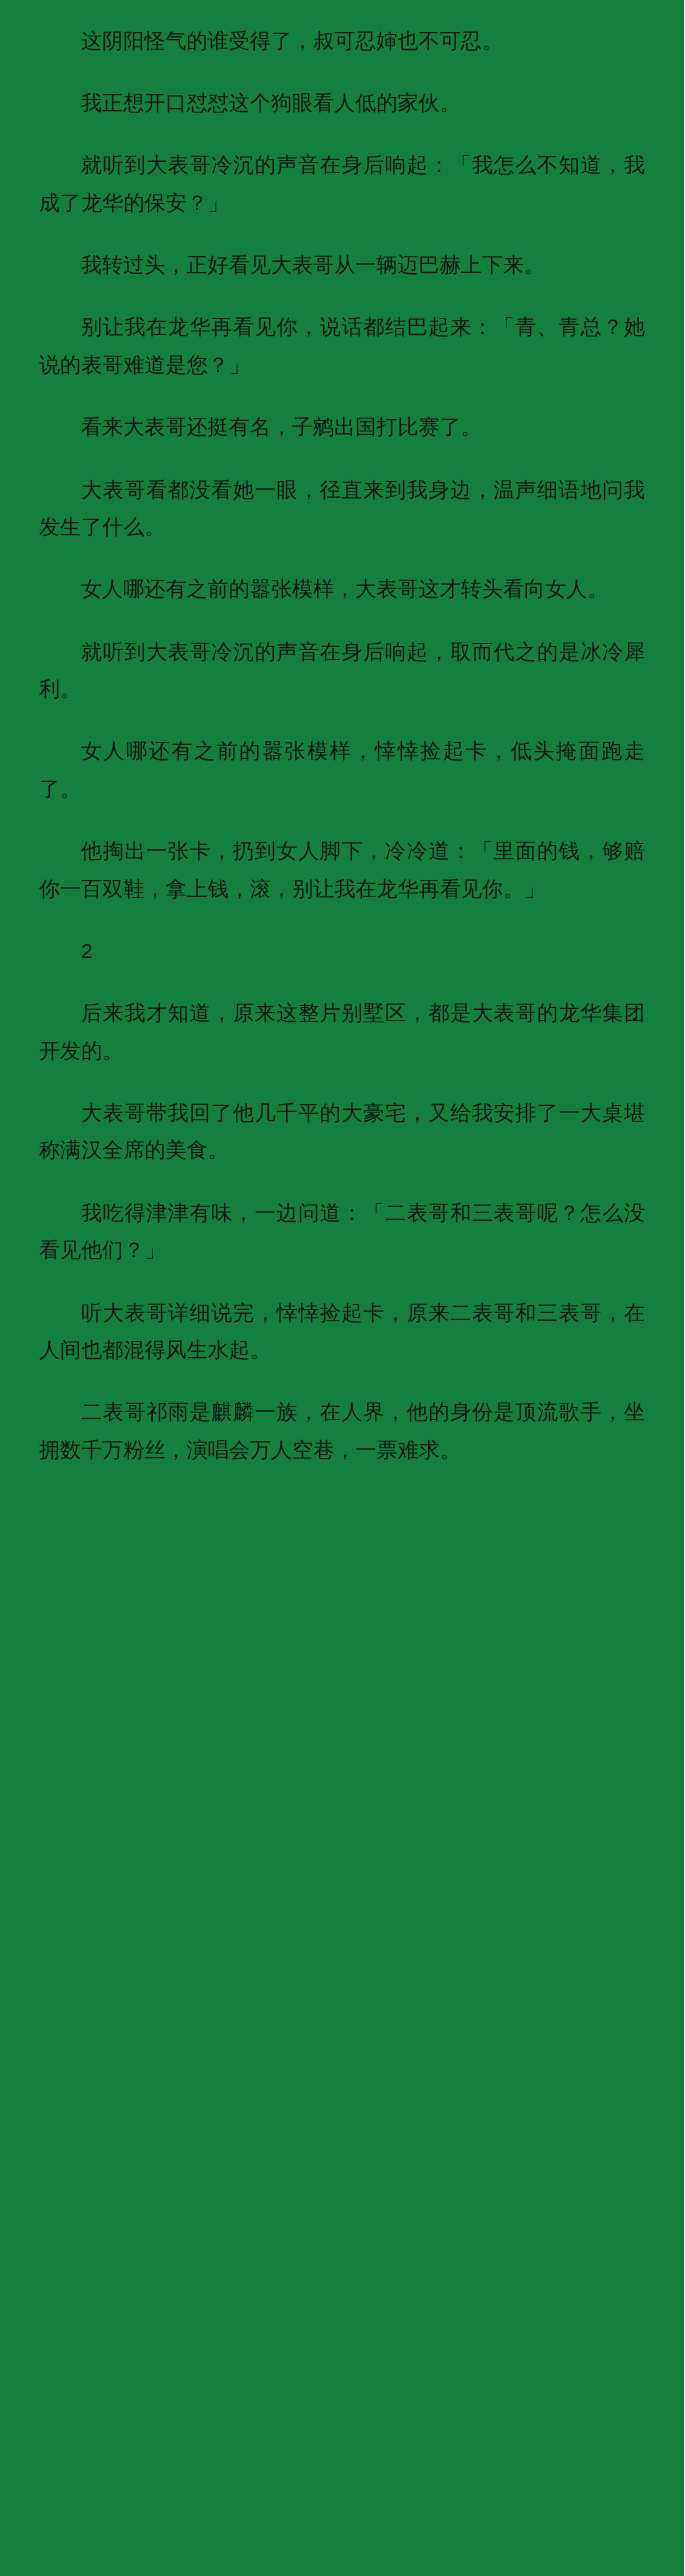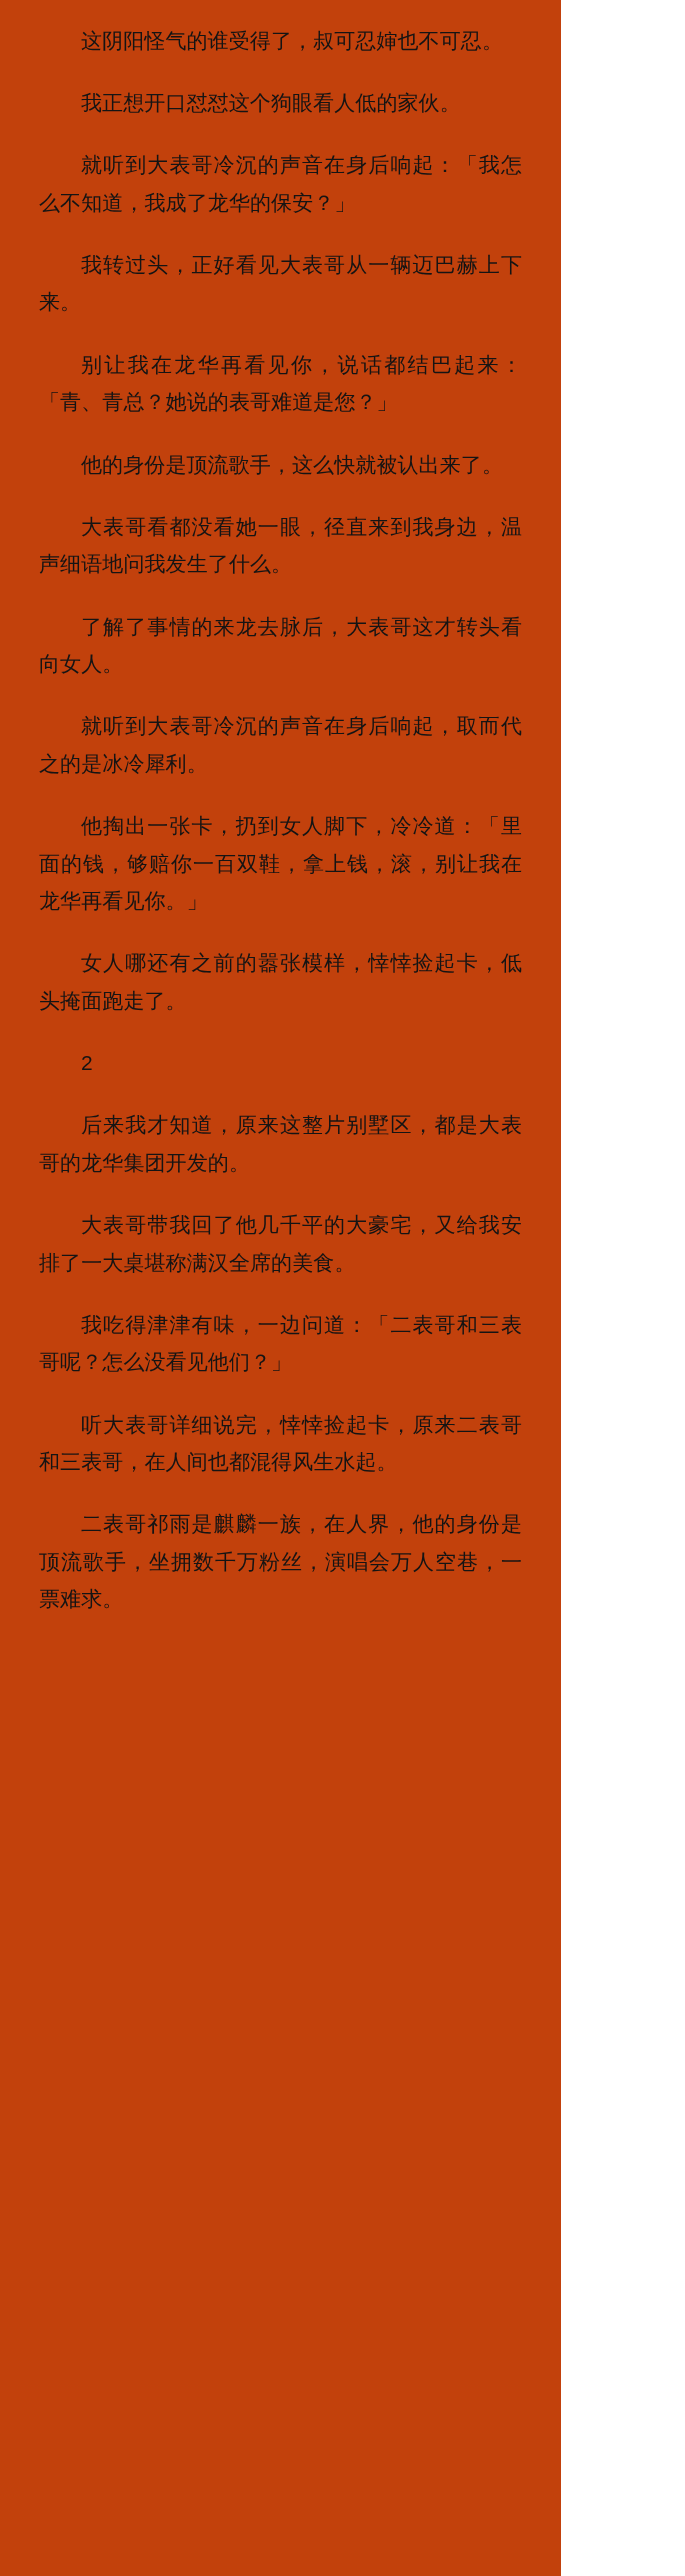--- a/index.html
+++ b/index.html
@@ -8,25 +8,25 @@
     background: #ffffff;
   }
   body {
     width: 685px;
     min-height: 2576px;
     font-family: "Liberation Sans", sans-serif;
     color: #1a1a1a;
     -webkit-font-smoothing: antialiased;
   }
   .page {
-    width: 561px;
+    width: 684px;
     min-height: 2576px;
     box-sizing: border-box;
     padding: 21.6px 39px 25px 39px;
-    background: #c2410c;
+    background: #15803d;
   }
   .para {
     font-size: 21px;
     line-height: 1.78;
     text-indent: 2em;
     margin: 0 0 25px 0;
     letter-spacing: 0.1px;
     text-align: justify;
     color: #141414;
     word-break: break-all;
@@ -45,26 +45,26 @@
 </head>
 <body>
 
 <div class="page">
   <div id="content">
       <div class="para">这阴阳怪气的谁受得了，叔可忍婶也不可忍。</div>
       <div class="para">我正想开口怼怼这个狗眼看人低的家伙。</div>
       <div class="para">就听到大表哥冷沉的声音在身后响起：「我怎么不知道，我成了龙华的保安？」</div>
       <div class="para">我转过头，正好看见大表哥从一辆迈巴赫上下来。</div>
       <div class="para">别让我在龙华再看见你，说话都结巴起来：「青、青总？她说的表哥难道是您？」</div>
-      <div class="para">他的身份是顶流歌手，这么快就被认出来了。</div>
+      <div class="para">看来大表哥还挺有名，子鹓出国打比赛了。</div>
       <div class="para">大表哥看都没看她一眼，径直来到我身边，温声细语地问我发生了什么。</div>
-      <div class="para">了解了事情的来龙去脉后，大表哥这才转头看向女人。</div>
+      <div class="para">女人哪还有之前的嚣张模样，大表哥这才转头看向女人。</div>
       <div class="para">就听到大表哥冷沉的声音在身后响起，取而代之的是冰冷犀利。</div>
+      <div class="para">女人哪还有之前的嚣张模样，悻悻捡起卡，低头掩面跑走了。</div>
       <div class="para">他掏出一张卡，扔到女人脚下，冷冷道：「里面的钱，够赔你一百双鞋，拿上钱，滚，别让我在龙华再看见你。」</div>
-      <div class="para">女人哪还有之前的嚣张模样，悻悻捡起卡，低头掩面跑走了。</div>
       <div class="section-number">2</div>
       <div class="para">后来我才知道，原来这整片别墅区，都是大表哥的龙华集团开发的。</div>
       <div class="para">大表哥带我回了他几千平的大豪宅，又给我安排了一大桌堪称满汉全席的美食。</div>
       <div class="para">我吃得津津有味，一边问道：「二表哥和三表哥呢？怎么没看见他们？」</div>
       <div class="para">听大表哥详细说完，悻悻捡起卡，原来二表哥和三表哥，在人间也都混得风生水起。</div>
       <div class="para">二表哥祁雨是麒麟一族，在人界，他的身份是顶流歌手，坐拥数千万粉丝，演唱会万人空巷，一票难求。</div>
     </div>
 </div>
 
 

